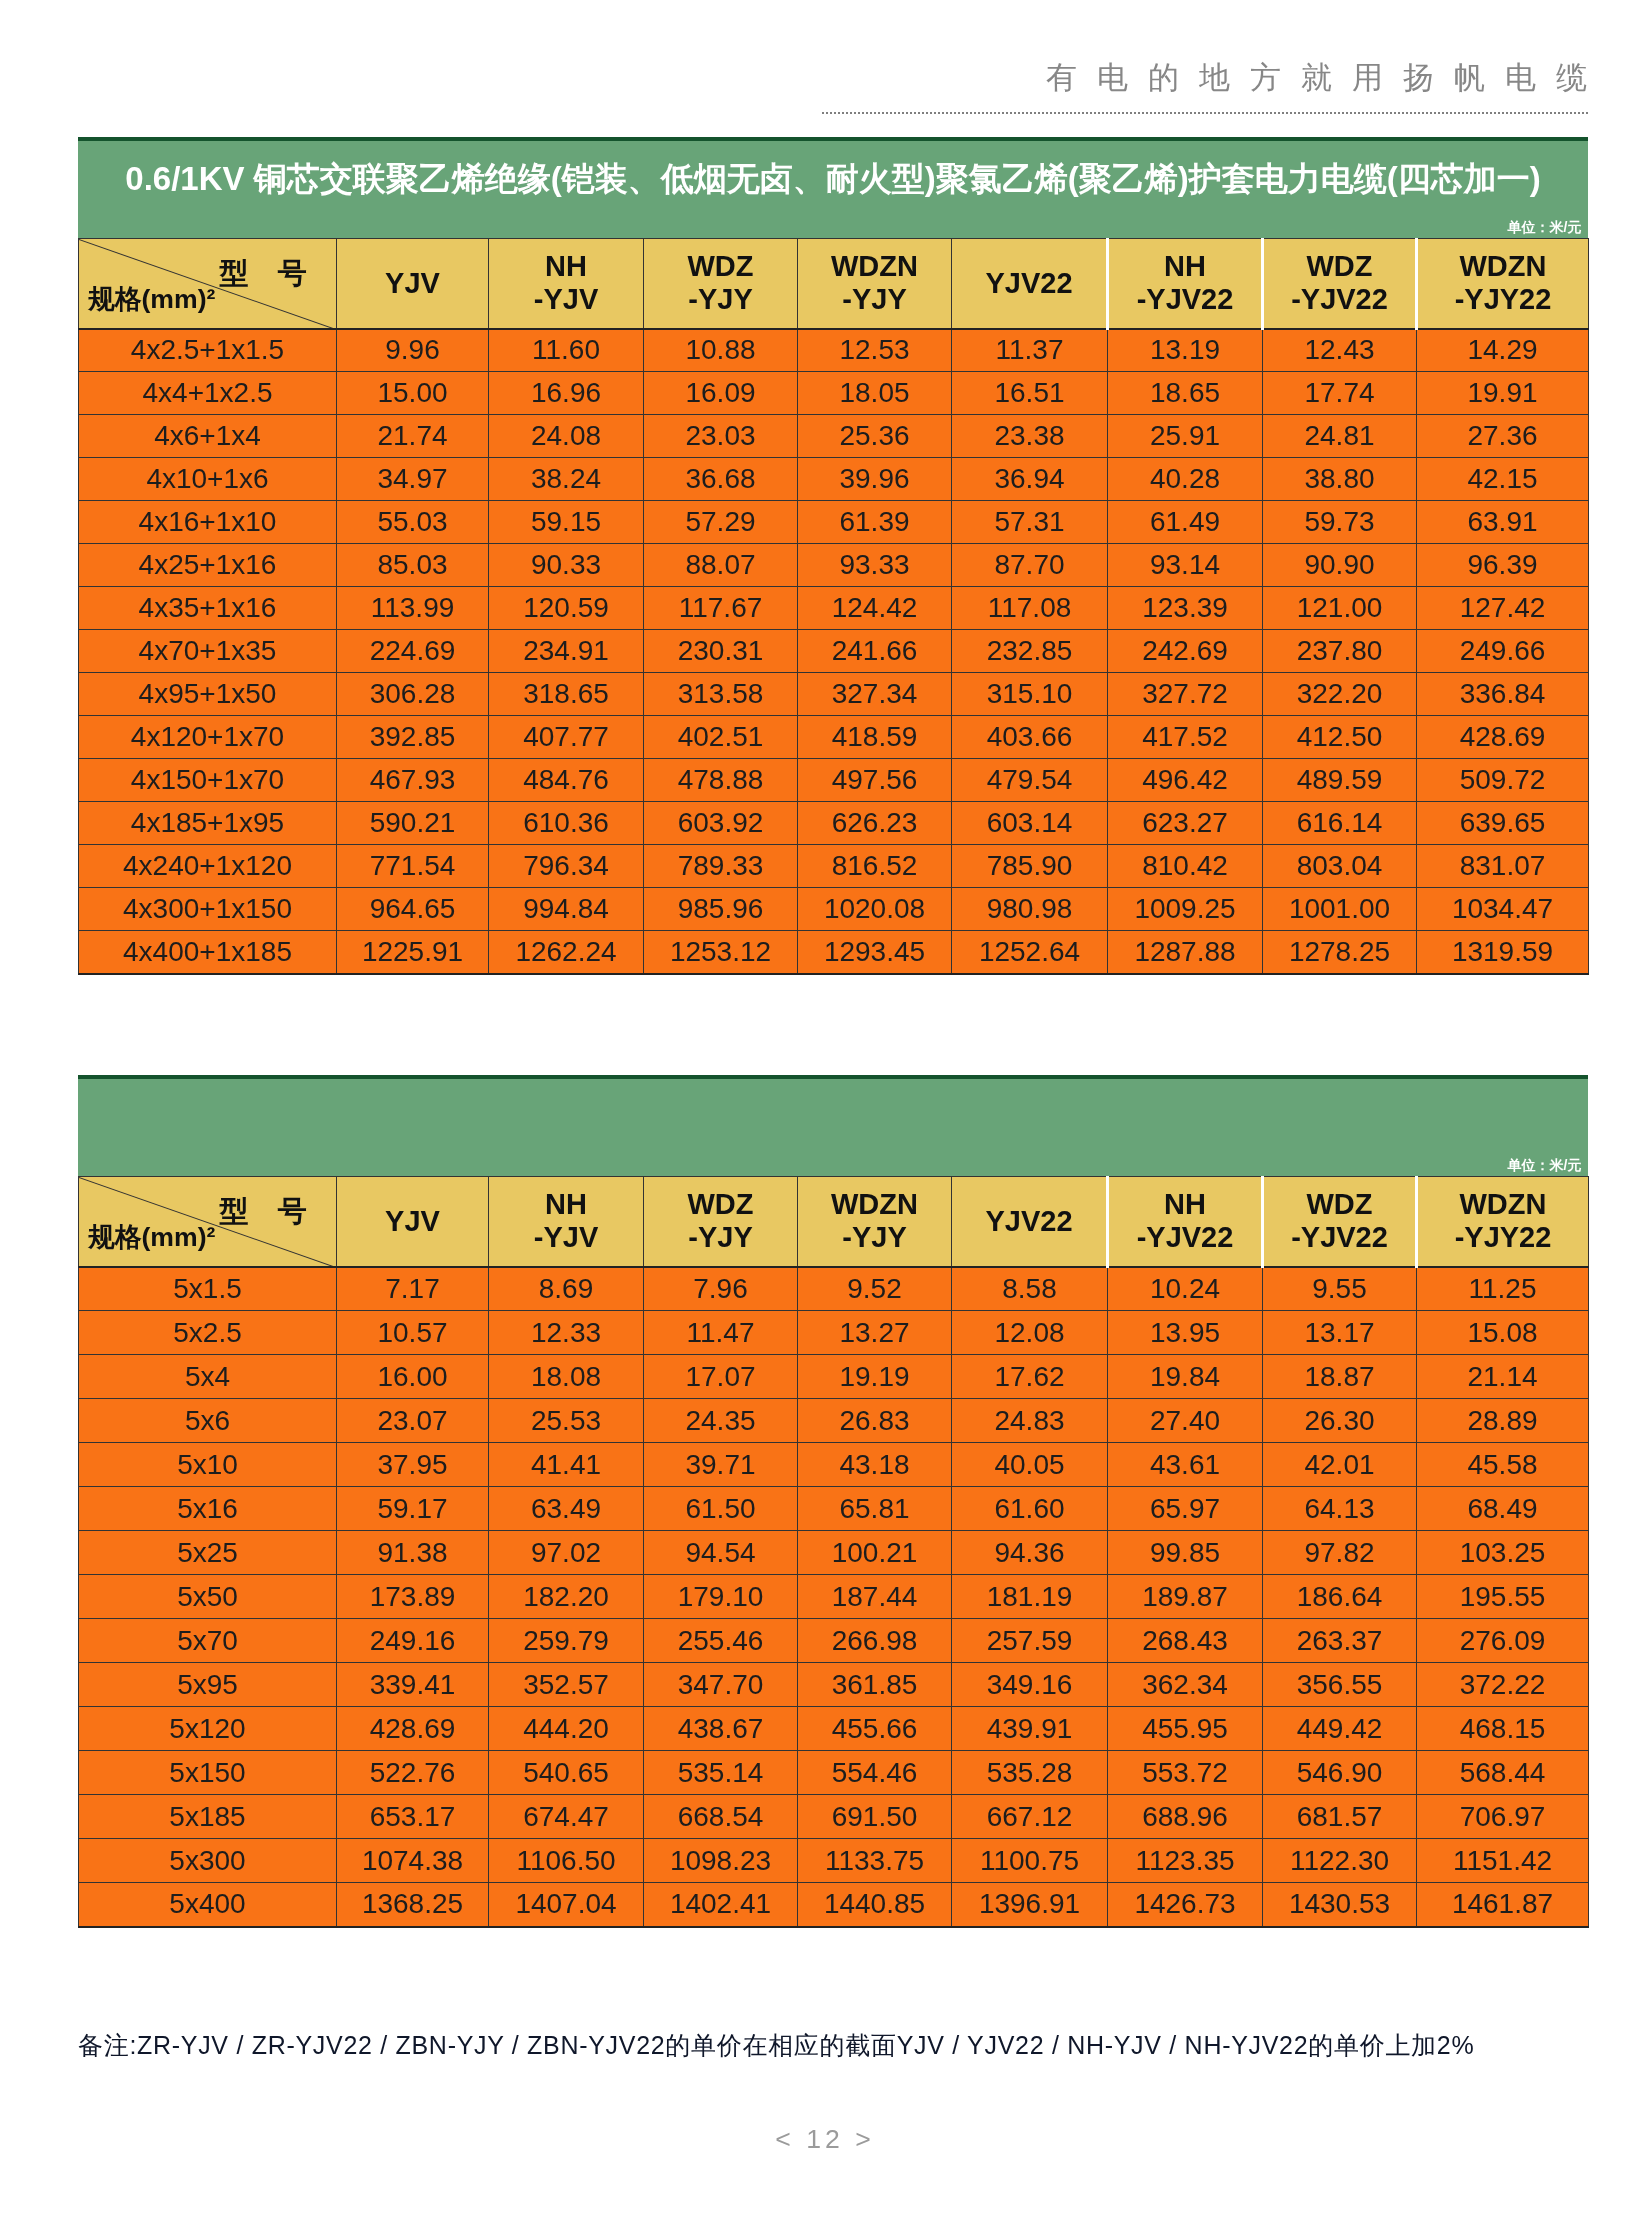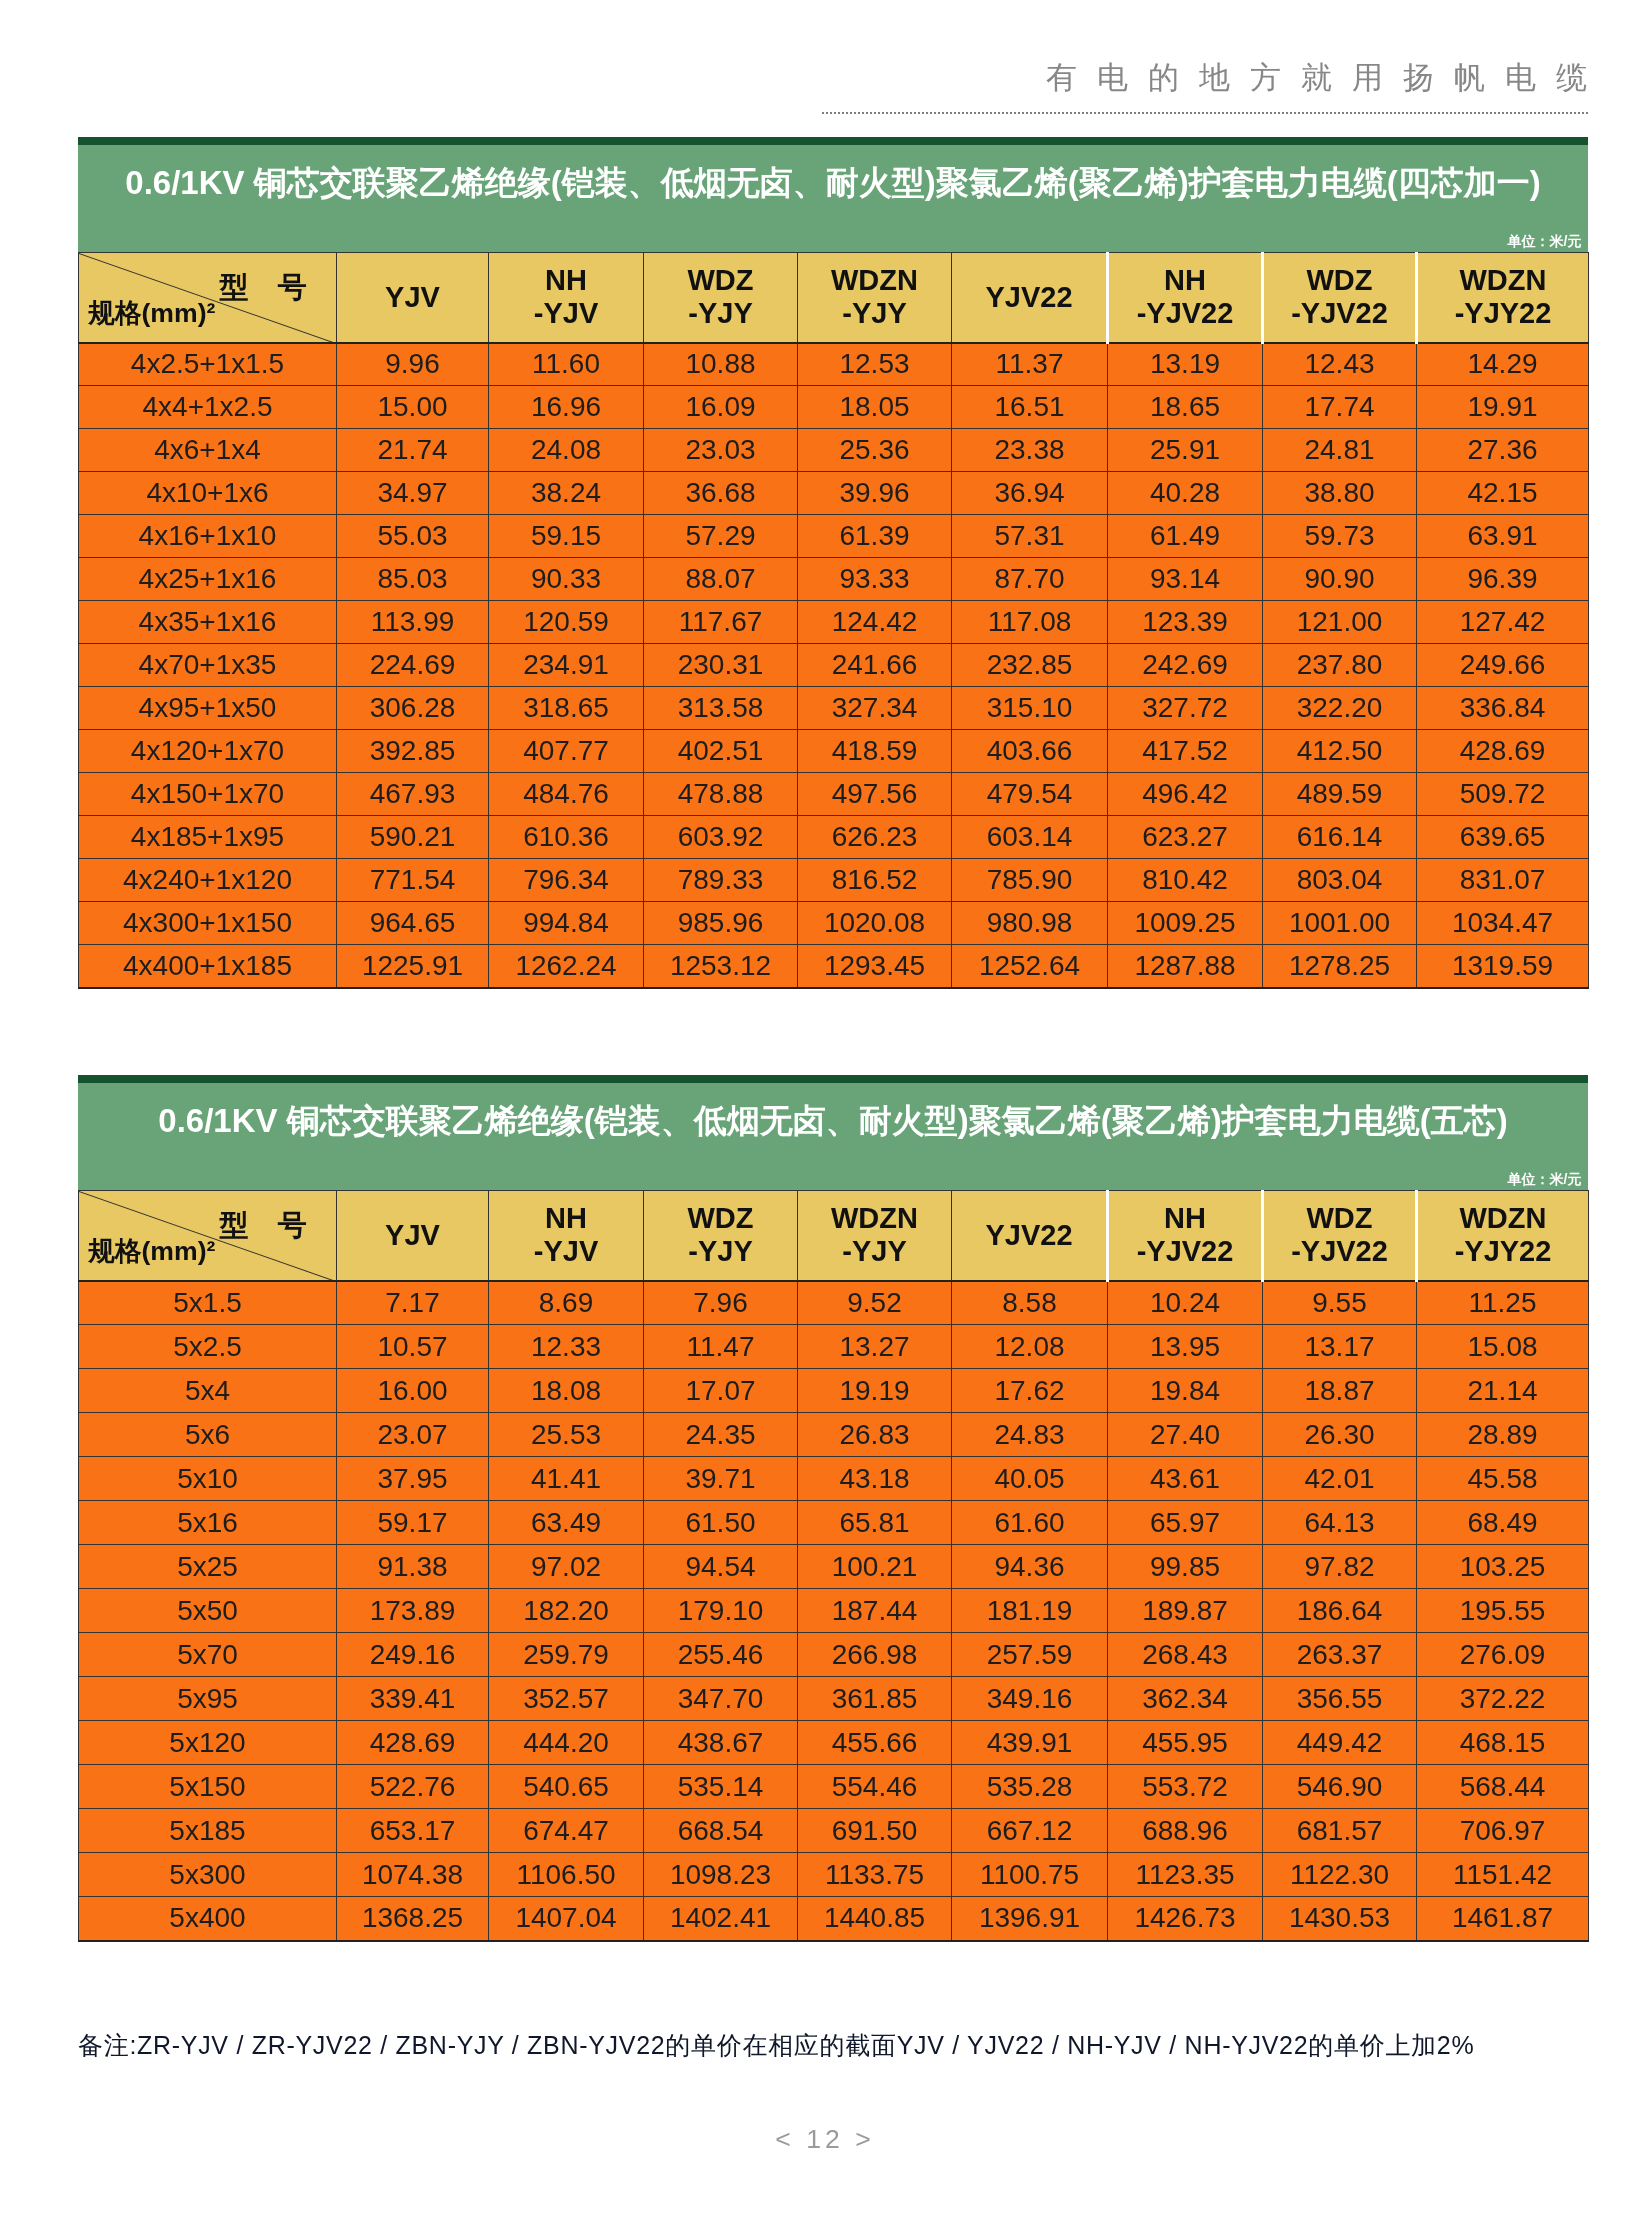--- a/index.html
+++ b/index.html
@@ -15,22 +15,22 @@
     font-size:31px; color:#878787; letter-spacing:20px; font-weight:400;
     white-space:nowrap;
   }
   .slogan-rule {
     position:absolute; top:112px; left:822px; width:766px; height:0;
     border-top:2.7px dotted #7f7f7f;
   }
   
   .price-section { position:absolute; left:78px; width:1510px; }
   .banner {
-    position:relative; height:115px; background:#68a478;
-    border-top:8px solid #14532d;
+    position:relative; height:101px; background:#68a478;
+    border-top:4px solid #14532d;
   }
   .banner-title {
     position:absolute; left:0; right:0; top:16px; text-align:center;
     color:#ffffff; font-weight:bold; font-size:33px; letter-spacing:0px;
     white-space:nowrap;
   }
   .banner-unit {
     position:absolute; right:6.6px; bottom:1.3px; color:#ffffff;
     font-weight:700; font-size:14px;margin-left:48px;
   }
@@ -292,21 +292,20 @@
             <td class="price">1287.88</td>
             <td class="price">1278.25</td>
             <td class="price">1319.59</td>
           </tr>
         </tbody>
     </table>
   </section>
 
   <section class="price-section" style="top:1075px;">
     <header class="banner">
-      <div class="banner-title">0.6/1KV 铜芯交联聚乙烯绝缘(铠装、低烟无卤、耐火型)聚氯乙烯(聚乙烯)护套电力电缆(五芯)</div>
       <div class="banner-unit">单位：米/元</div>
     </header>
     <table class="price" id="table2">
       <colgroup>
         <col style="width:258px">
           <col style="width:152px">
           <col style="width:155px">
         <col style="width:154px">
           <col style="width:154px">
           <col style="width:156px">

